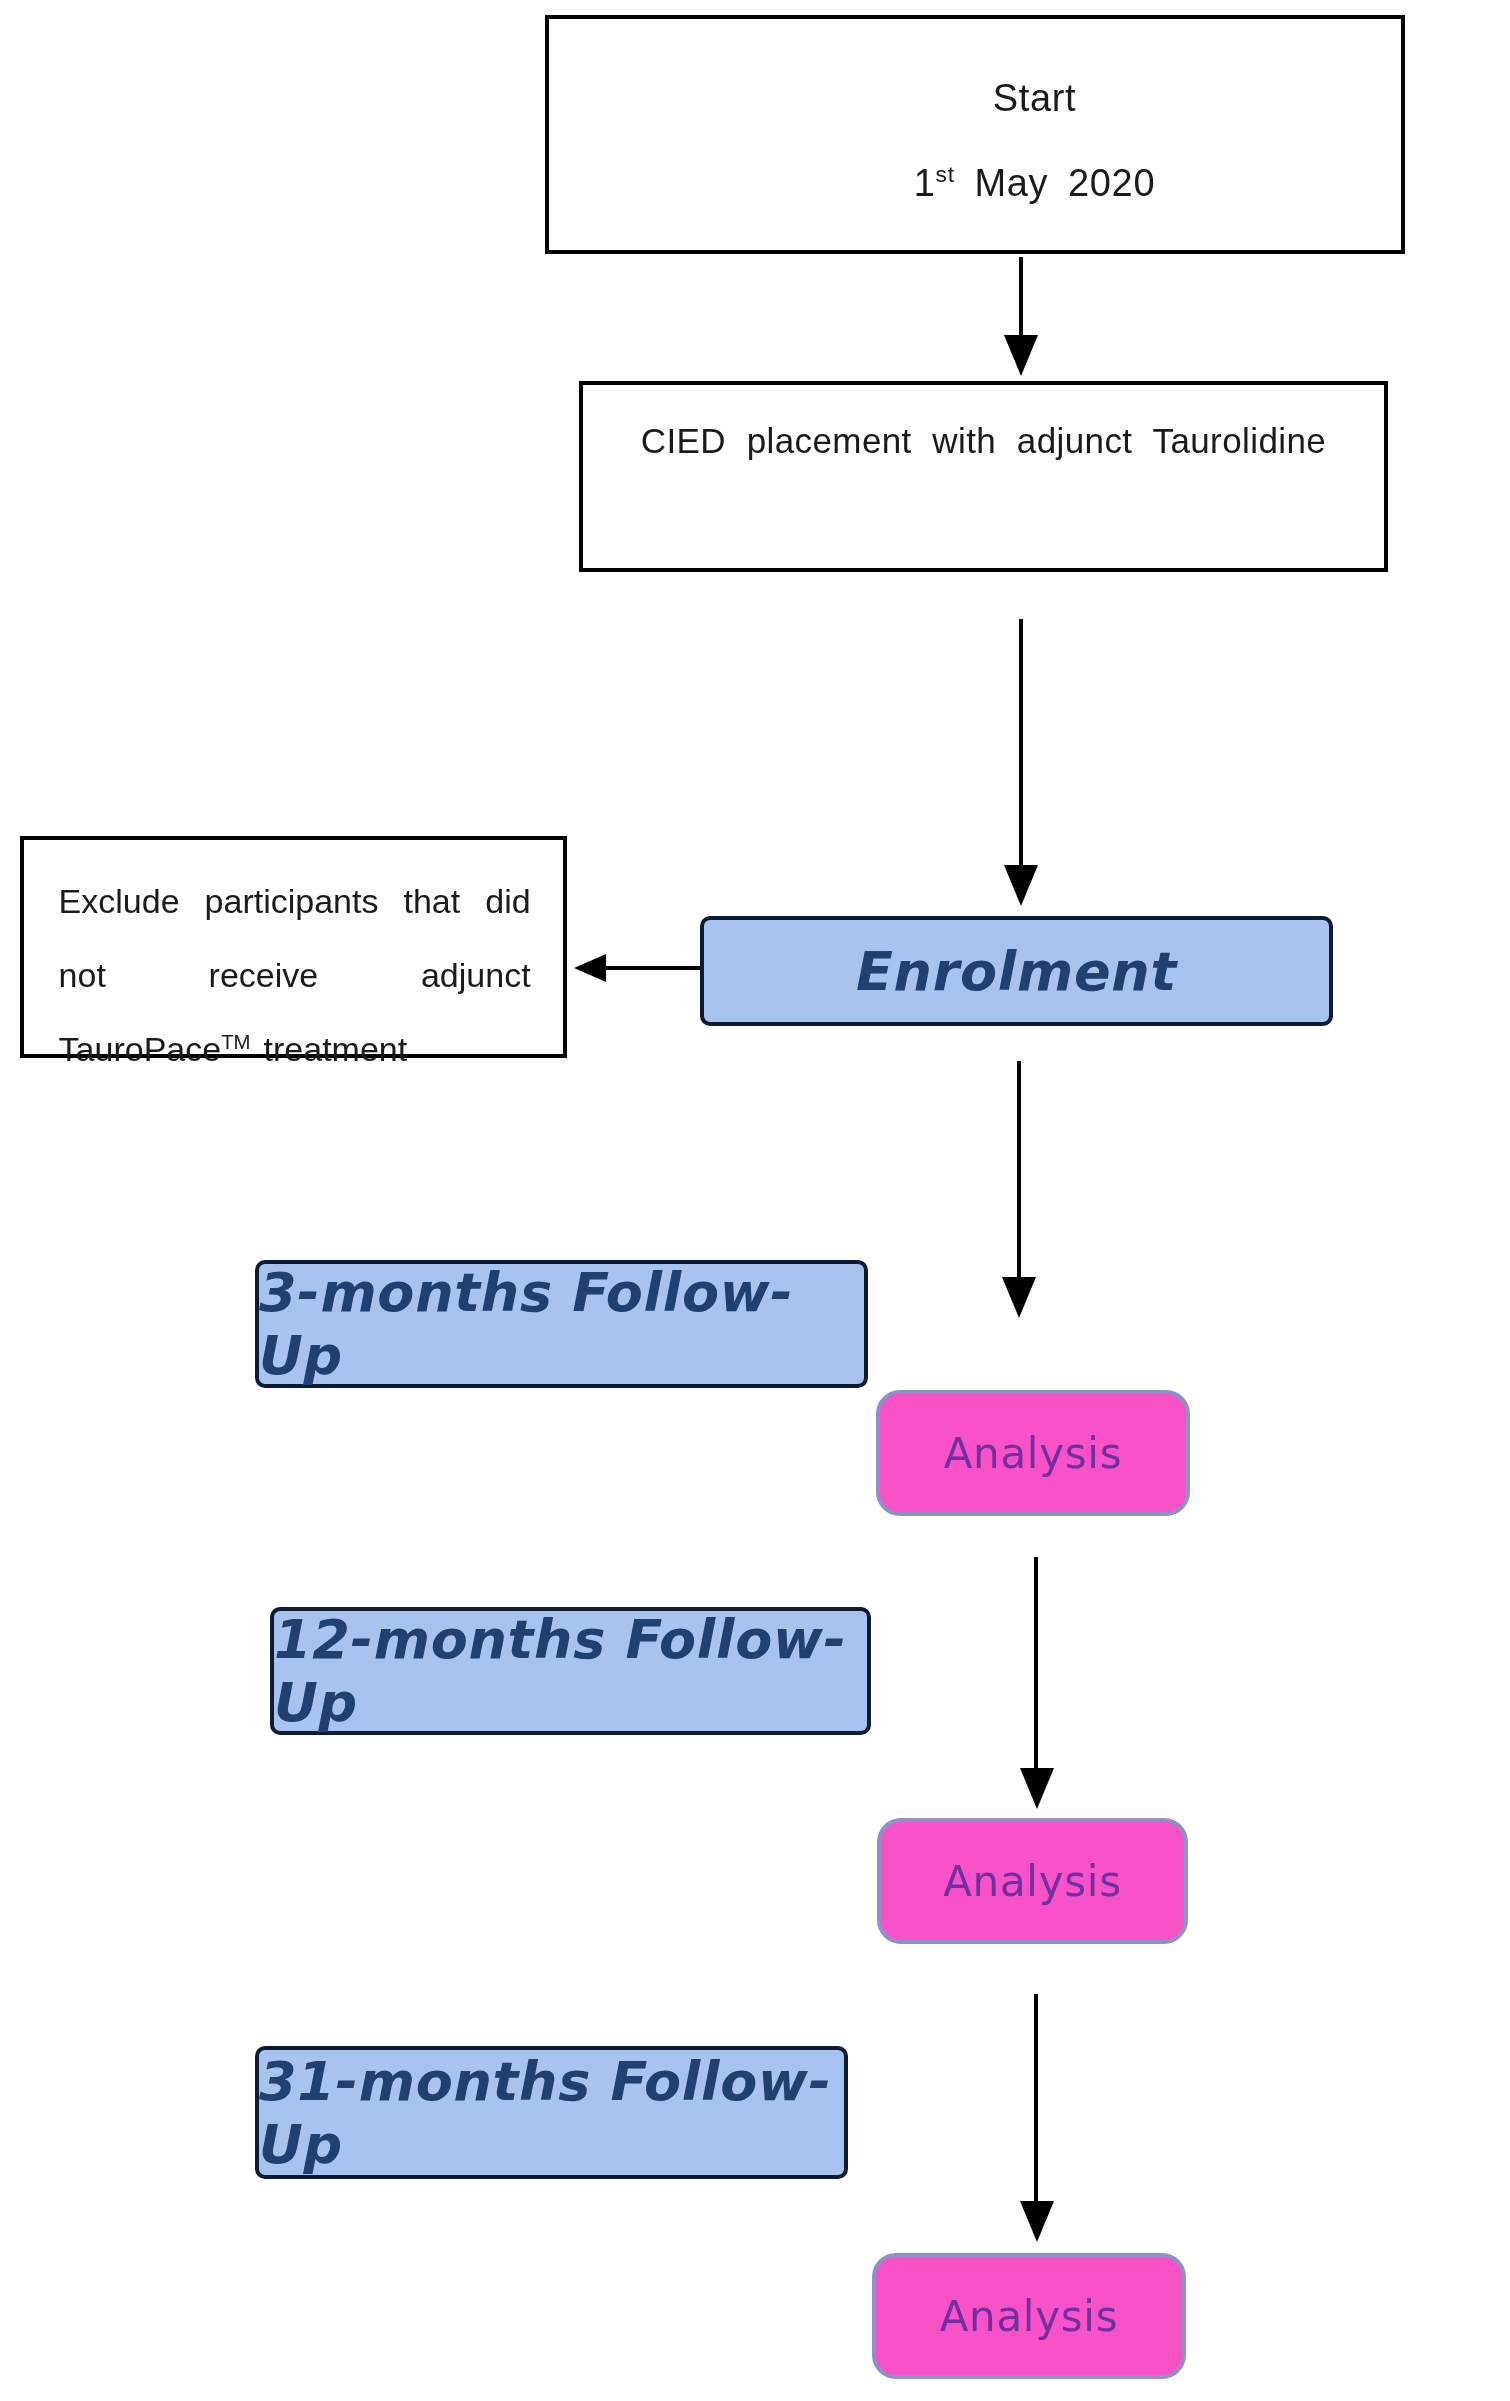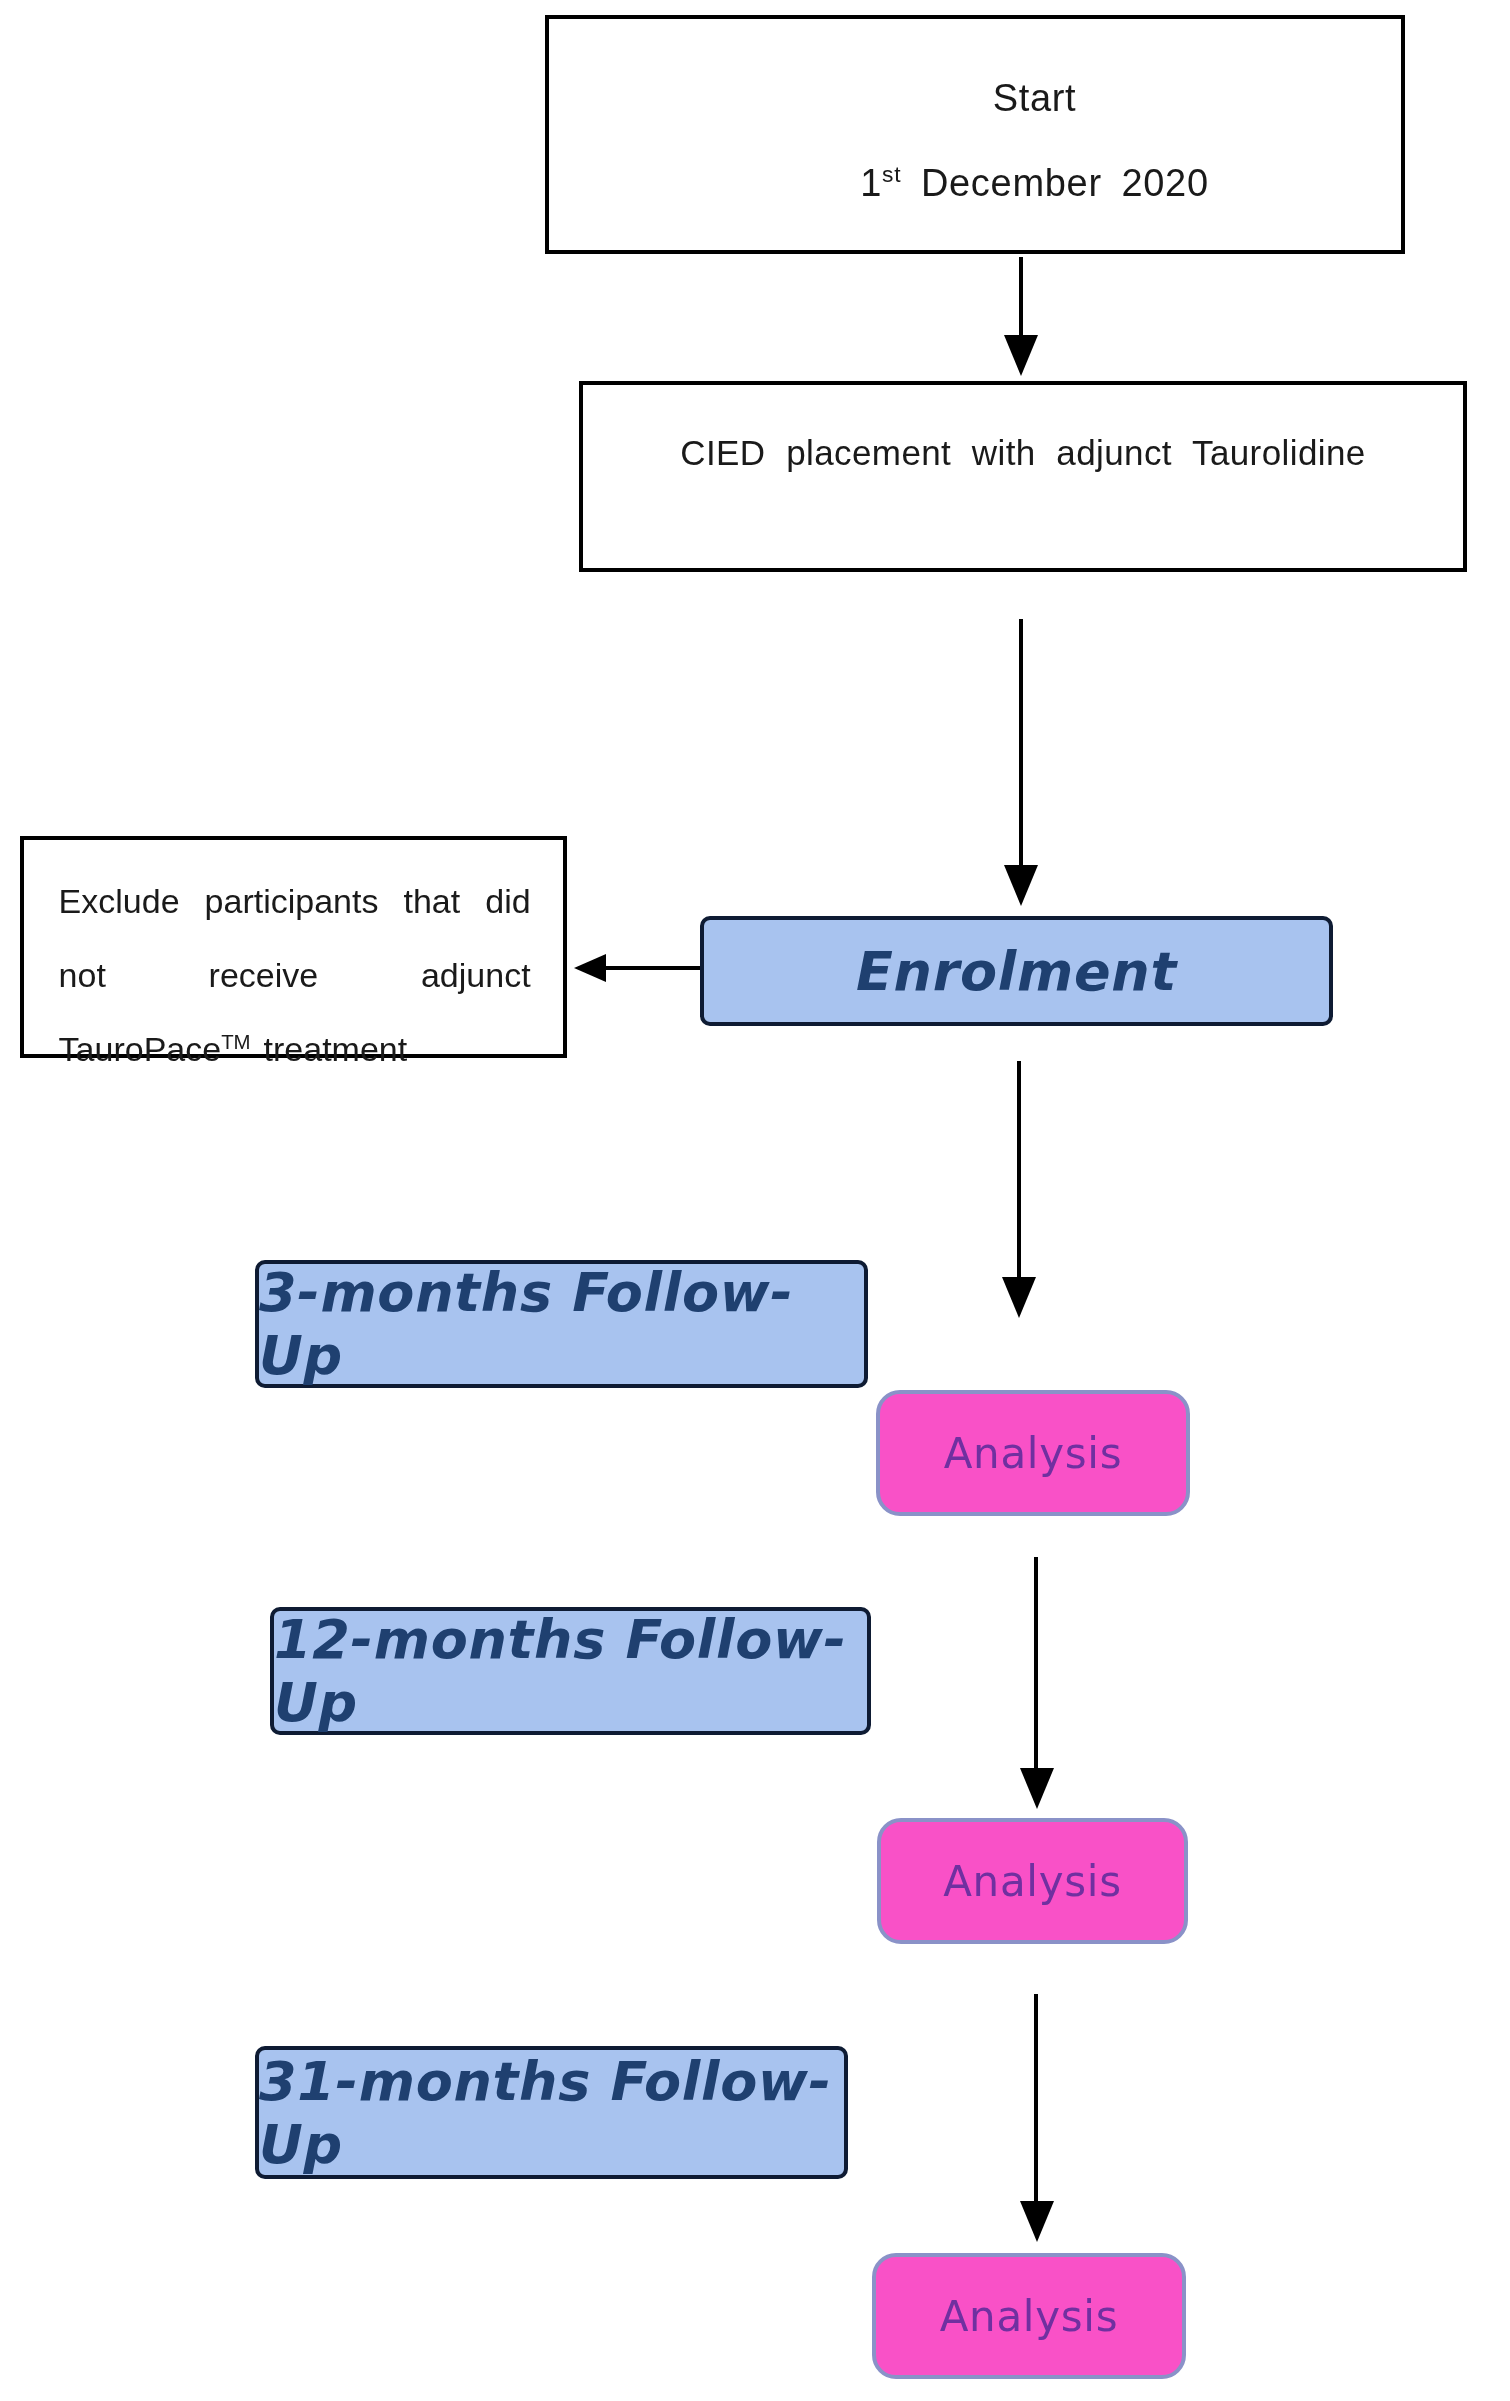--- a/index.html
+++ b/index.html
@@ -18,22 +18,22 @@
 
   
   .wbox {
     background:#fff; border:4.2px solid var(--white-box-border);
     color:var(--white-box-text);
   }
   .start-box { left:545px; top:15.4px; width:860px; height:239px;
     border-width:4.9px; display:flex; flex-direction:column; align-items:center;
     padding-top:58px; padding-left:119px; row-gap:42px; }
   .start-line { font-size:38px; letter-spacing:0.7px; word-spacing:8.4px; }
-  .cied-box { left:579px; top:381px; width:888px; height:191px;
-    text-align:center; padding-top:48px; font-size:35px; word-spacing:10.5px;
+  .cied-box { left:579px; top:381px; width:809px; height:191px;
+    text-align:center; padding-top:36px; font-size:35px; word-spacing:10.5px;
     letter-spacing:0.4px; }
   .exclude-box { left:19.6px; top:836px; width:547px; height:222px;
     padding:24px 32px 0 35px; font-size:34px; line-height:74px;
     text-align:justify; word-spacing:3.5px; }
   sup { font-size:60%; line-height:0; }
 
   
   .bluebox {
     background:var(--blue-fill); border:4.2px solid var(--blue-border);
     border-radius:10px; display:flex; align-items:center; justify-content:center;
@@ -66,21 +66,21 @@
     border-top:14px solid transparent; border-bottom:14px solid transparent;
     border-right:32px solid var(--line); }
 </style>
 </head>
 <body>
 
 <div class="canvas">
 
   <div class="abs wbox start-box">
     <div class="start-line">Start</div>
-    <div class="start-line"><span>1</span><sup>st</sup><span> December 2020</span></div>
+    <div class="start-line"><span>1</span><sup>st</sup><span> May 2020</span></div>
   </div>
 
   <div class="abs vline" style="left:1019px; top:257px; height:80px;"></div>
   <div class="abs head-down" style="left:1004px; top:335px;"></div>
 
   <div class="abs wbox cied-box">
     <span>CIED placement with adjunct Taurolidine</span>
   </div>
 
   <div class="abs vline" style="left:1019px; top:619px; height:246px;"></div>

